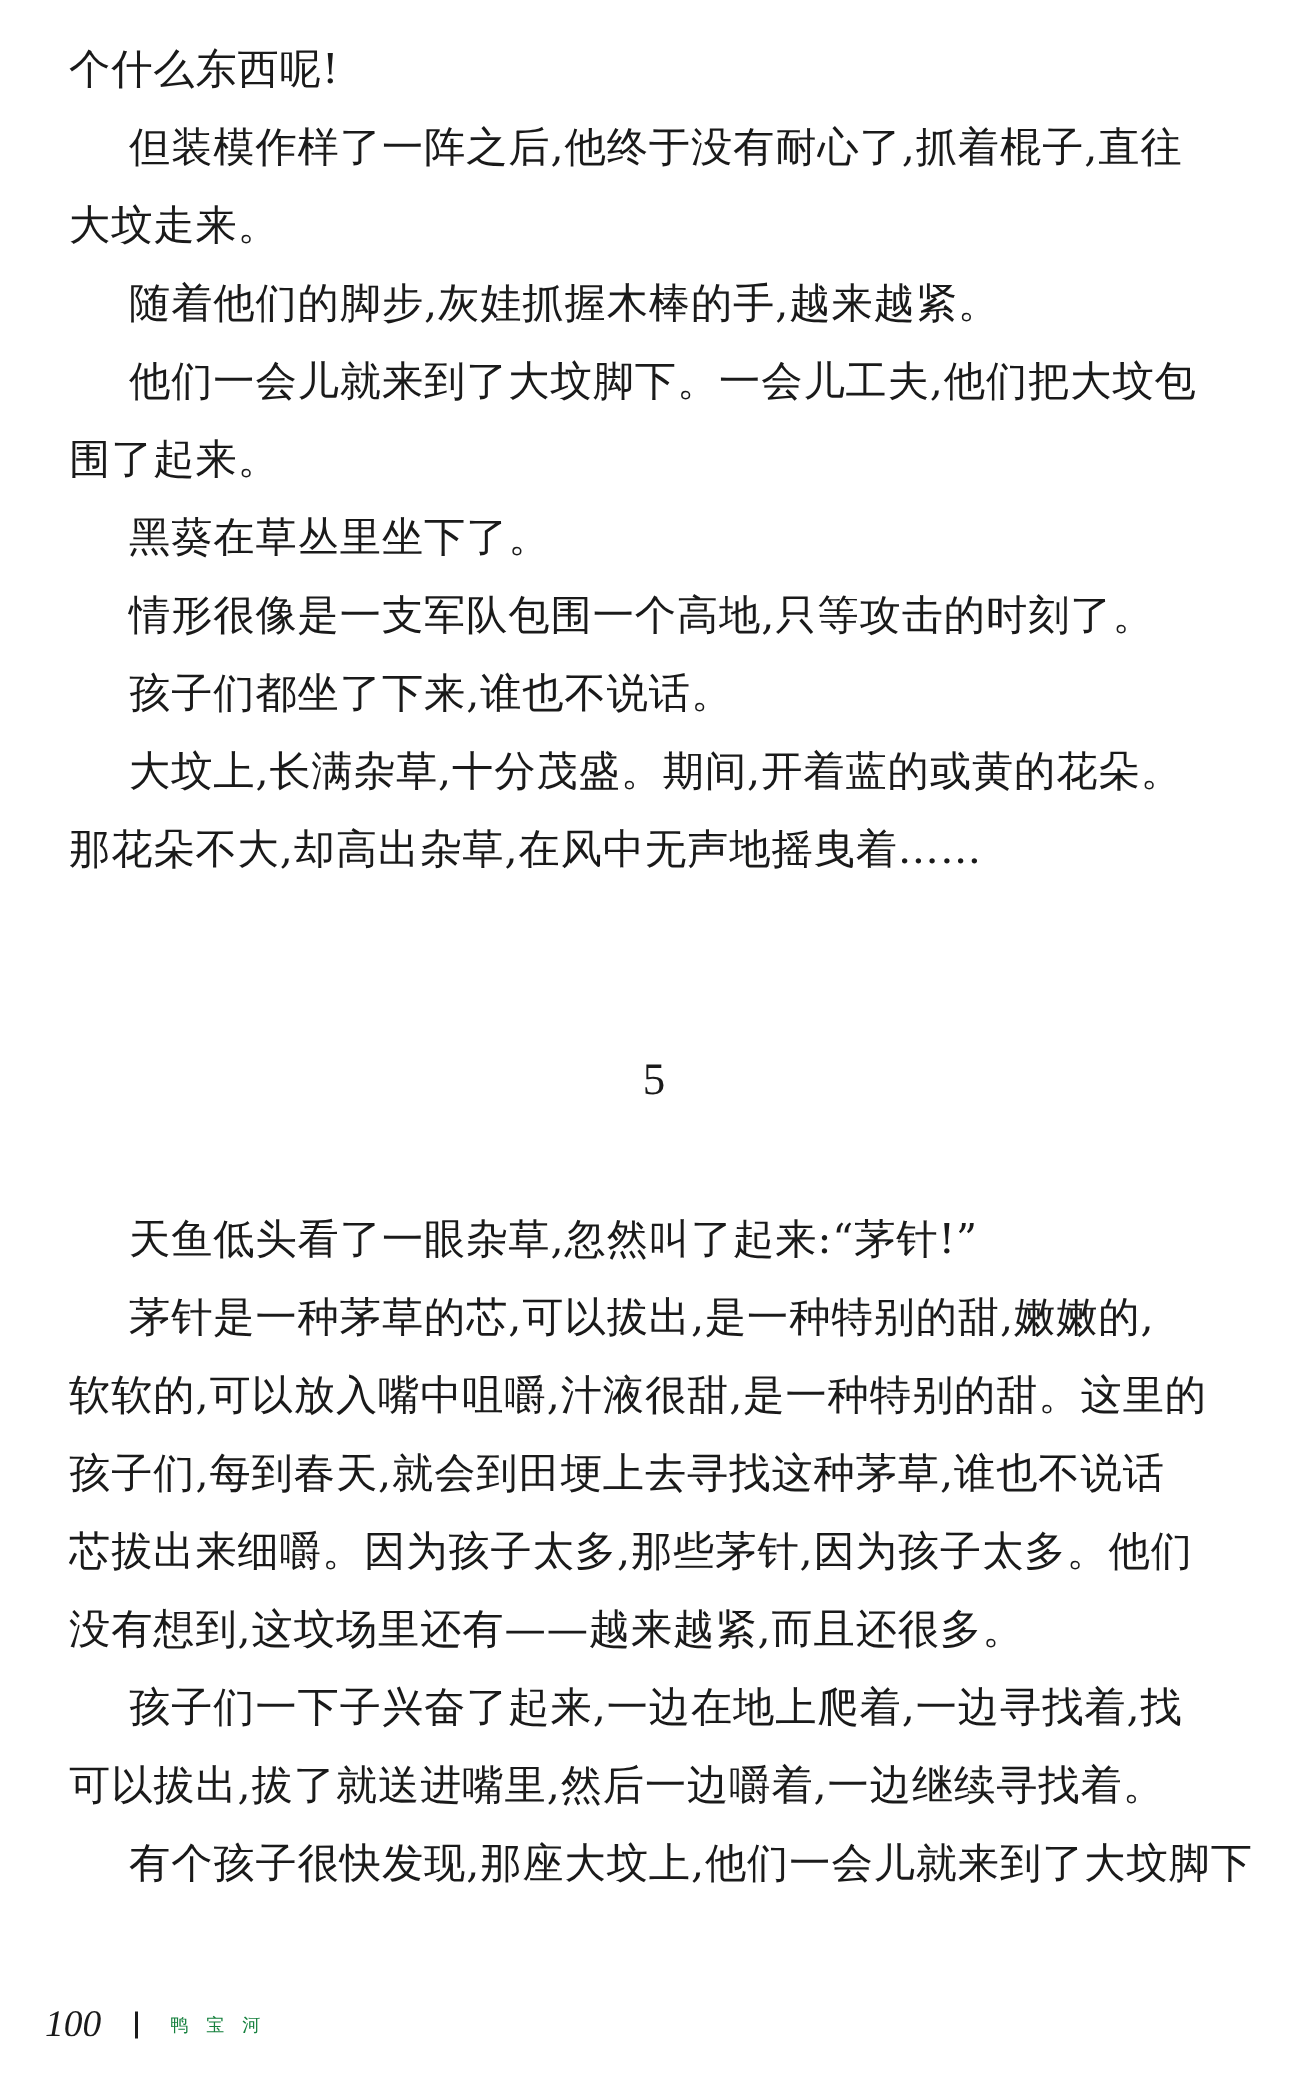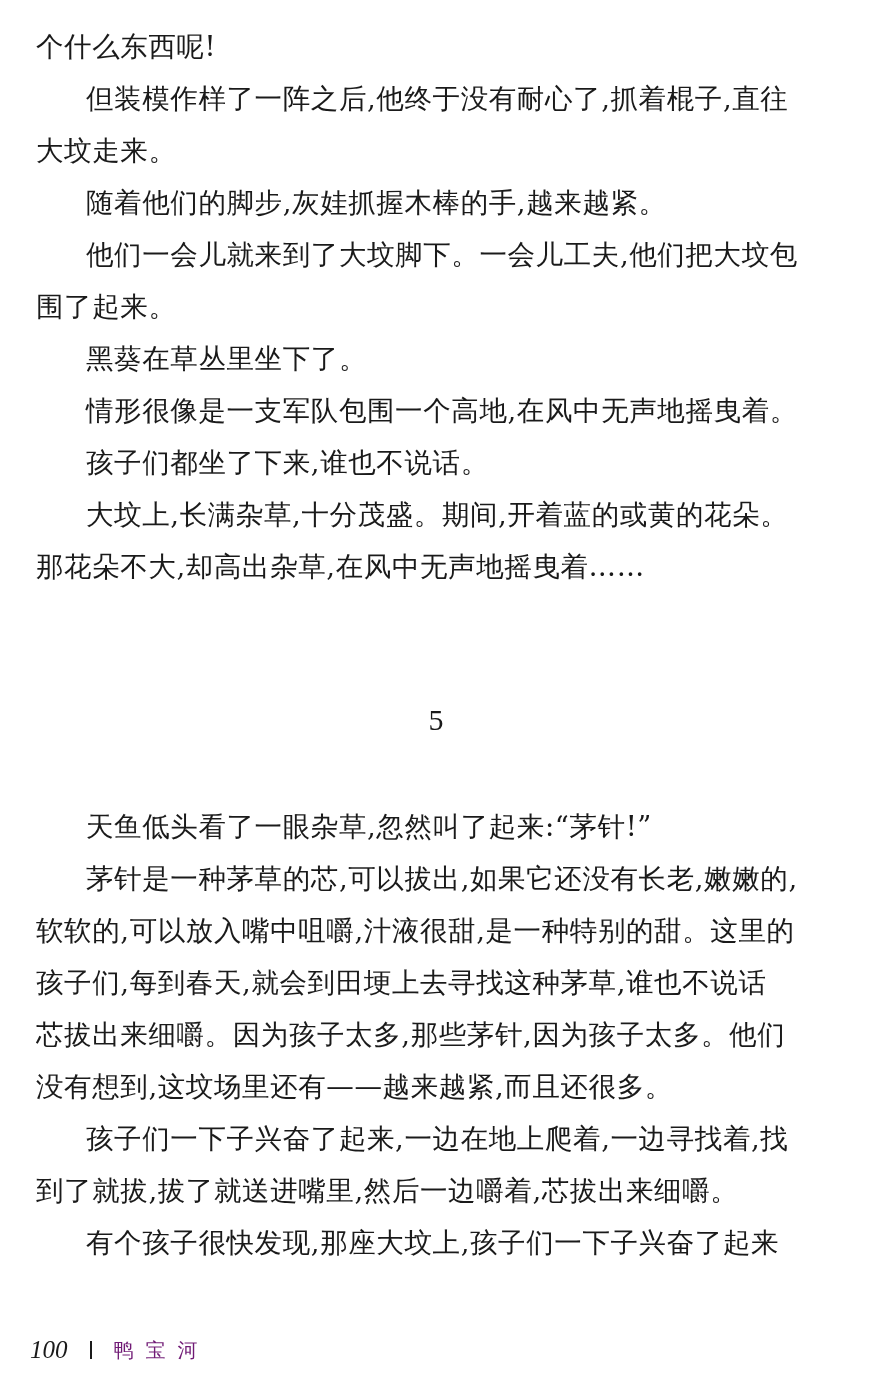--- a/index.html
+++ b/index.html
@@ -16,21 +16,21 @@
       color: #1a1a1a;
     }
     .page {
       position: absolute;
       left: 28px;
       top: 0;
       width: 816px;
     }
     .line {
       position: absolute;
-      left: 8px;
+      left: 18px;
       height: 40px;
       font-size: 27.5px;
       line-height: 40px;
       white-space: nowrap;
       letter-spacing: 0.6px;
     }
     .indent { left: 58px; }
     .section-number {
       position: absolute;
       left: 0;
@@ -57,51 +57,51 @@
     }
     .footer-divider {
       display: inline-block;
       width: 2px;
       height: 18px;
       background: #1a1a1a;
       margin: 0 22px 0 22px;
     }
     .book-title {
       font-family: Liberation Sans, sans-serif;
-      font-size: 20px;
+      font-size: 12px;
       letter-spacing: 12px;
-      color: #701a75;
+      color: #15803d;
     }
   </style>
 </head>
 <body>
 
 <div class="page">
   <div class="line" style="top:26px">个什么东西呢!</div>
   <div class="line indent" style="top:78px">但装模作样了一阵之后,他终于没有耐心了,抓着棍子,直往</div>
   <div class="line" style="top:130px">大坟走来。</div>
   <div class="line indent" style="top:182px">随着他们的脚步,灰娃抓握木棒的手,越来越紧。</div>
   <div class="line indent" style="top:234px">他们一会儿就来到了大坟脚下。一会儿工夫,他们把大坟包</div>
   <div class="line" style="top:286px">围了起来。</div>
   <div class="line indent" style="top:338px">黑葵在草丛里坐下了。</div>
-  <div class="line indent" style="top:390px">情形很像是一支军队包围一个高地,在风中无声地摇曳着。</div>
+  <div class="line indent" style="top:390px">情形很像是一支军队包围一个高地,只等攻击的时刻了。</div>
   <div class="line indent" style="top:442px">孩子们都坐了下来,谁也不说话。</div>
   <div class="line indent" style="top:494px">大坟上,长满杂草,十分茂盛。期间,开着蓝的或黄的花朵。</div>
   <div class="line" style="top:546px">那花朵不大,却高出杂草,在风中无声地摇曳着……</div>
 
   <div class="section-number" style="top:700px">5</div>
 
   <div class="line indent" style="top:806px">天鱼低头看了一眼杂草,忽然叫了起来:“茅针!”</div>
-  <div class="line indent" style="top:858px">茅针是一种茅草的芯,可以拔出,如果它还没有长老,嫩嫩的,</div>
+  <div class="line indent" style="top:858px">茅针是一种茅草的芯,可以拔出,是一种特别的甜,嫩嫩的,</div>
   <div class="line" style="top:910px">软软的,可以放入嘴中咀嚼,汁液很甜,是一种特别的甜。这里的</div>
   <div class="line" style="top:962px">孩子们,每到春天,就会到田埂上去寻找这种茅草,谁也不说话</div>
   <div class="line" style="top:1014px">芯拔出来细嚼。因为孩子太多,那些茅针,因为孩子太多。他们</div>
   <div class="line" style="top:1066px">没有想到,这坟场里还有——越来越紧,而且还很多。</div>
   <div class="line indent" style="top:1118px">孩子们一下子兴奋了起来,一边在地上爬着,一边寻找着,找</div>
-  <div class="line" style="top:1170px">到了就拔,拔了就送进嘴里,然后一边嚼着,芯拔出来细嚼。</div>
-  <div class="line indent" style="top:1222px">有个孩子很快发现,那座大坟上,孩子们一下子兴奋了起来</div>
+  <div class="line" style="top:1170px">可以拔出,拔了就送进嘴里,然后一边嚼着,一边继续寻找着。</div>
+  <div class="line indent" style="top:1222px">有个孩子很快发现,那座大坟上,他们一会儿就来到了大坟脚下</div>
 </div>
 
 <div class="footer">
   <span class="page-number">100</span>
   <span class="footer-divider"></span>
   <span class="book-title">鸭宝河</span>
 </div>
 
 </body></html>

